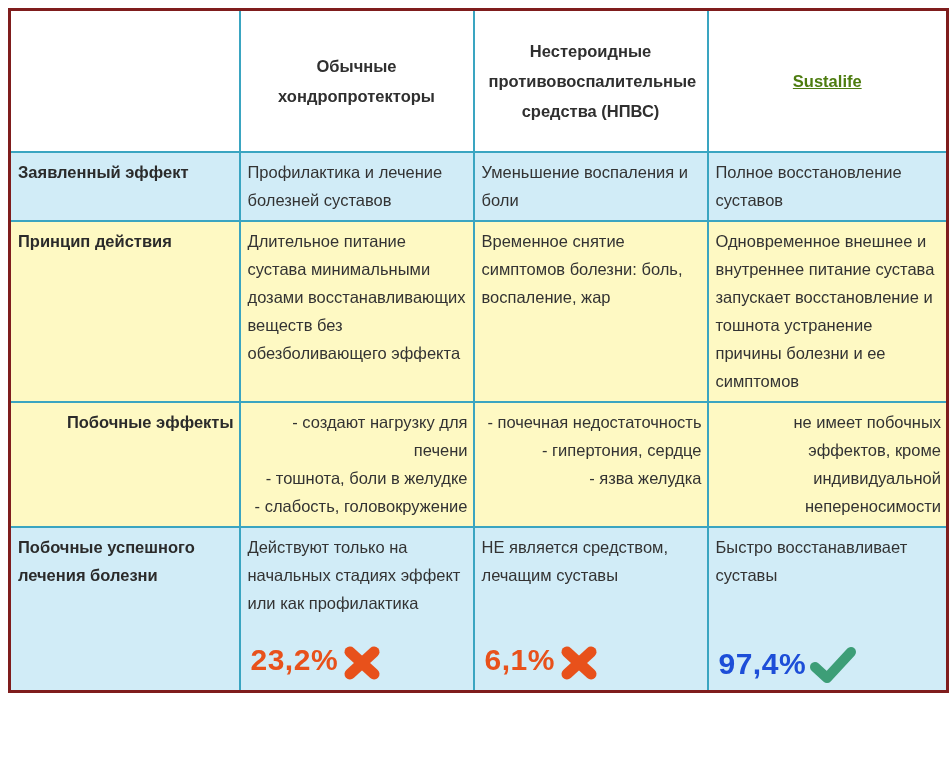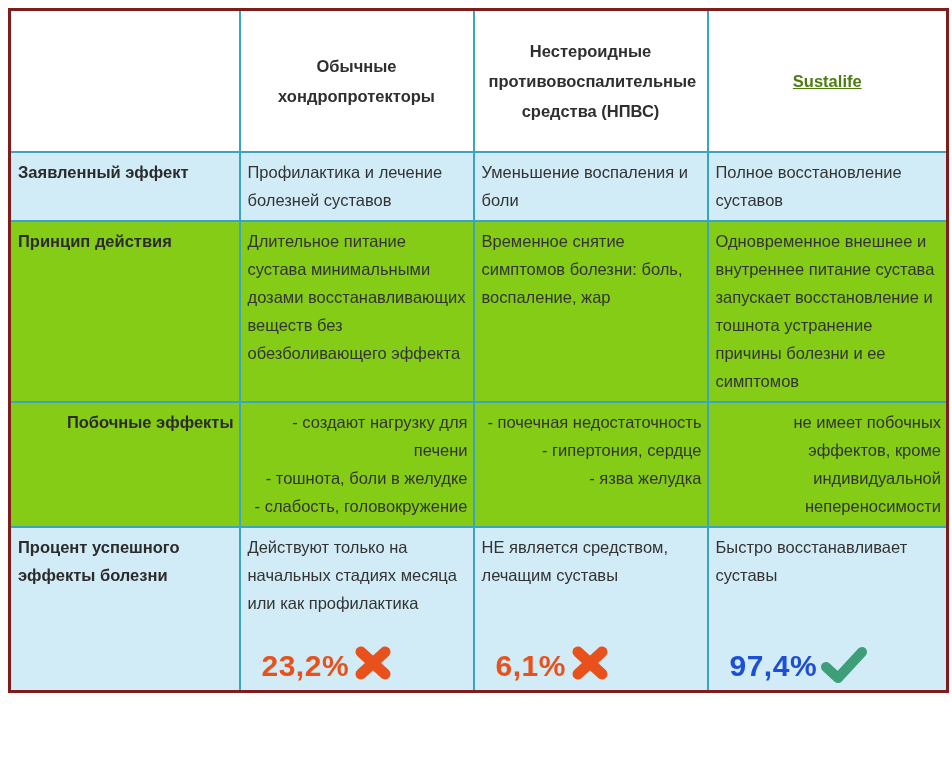--- a/index.html
+++ b/index.html
@@ -52,37 +52,37 @@
     background: #ffffff;
     padding: 5px 14px;
   }
   .corner { background: #ffffff; }
 
   td.row-label {
     font-weight: bold;
     color: #2b2b2b;
   }
   tr.highlight td { background: #d1ecf7; }
-  tr.plain td { background: #84cc16; }
+  tr.plain td { background: #fef9c3; }
 
   .prelist { white-space: pre-line; }
 
   a.brand-link {
     color: #4d7c0f;
     font-weight: bold;
     text-decoration: underline;
   }
 
   td.result-cell { position: relative; }
   .result-line {
     position: absolute;
-    left: 21px;
+    left: 10px;
     bottom: 7px;
     display: flex;
-    align-items: flex-end;
+    align-items: flex-start;
     gap: 4px;
   }
   .pct {
     font-weight: bold;
     font-size: 30px;
     line-height: 34px;
     letter-spacing: 0.5px;
   }
   .pct-fail { color: #e8511b; }
   .pct-pass { color: #1d4ed8; }
@@ -126,23 +126,23 @@
         <td class="row-label">Побочные эффекты</td>
         <td class="prelist">- создают нагрузку для печени
 - тошнота, боли в желудке
 - слабость, головокружение</td>
         <td class="prelist">- почечная недостаточность
 - гипертония, сердце
 - язва желудка</td>
         <td>не имеет побочных эффектов, кроме индивидуальной непереносимости</td>
       </tr>
       <tr class="row-percent highlight">
-        <td class="row-label">Процент успешного эффекты болезни</td>
+        <td class="row-label">Побочные успешного лечения болезни</td>
         <td class="result-cell">
-          <div>Действуют только на начальных стадиях месяца или как профилактика</div>
+          <div>Действуют только на начальных стадиях эффект или как профилактика</div>
           <div class="result-line">
             <span class="pct pct-fail">23,2%</span>
             <svg class="icon-cross" width="40" height="40" viewBox="0 0 40 40">
               <line x1="8" y1="9" x2="32" y2="31" stroke="#e8511b" stroke-width="11" stroke-linecap="round"></line>
               <line x1="32" y1="9" x2="8" y2="31" stroke="#e8511b" stroke-width="11" stroke-linecap="round"></line>
             </svg>
           </div>
         </td>
         <td class="result-cell">
           <div>НЕ является средством, лечащим суставы</div>

